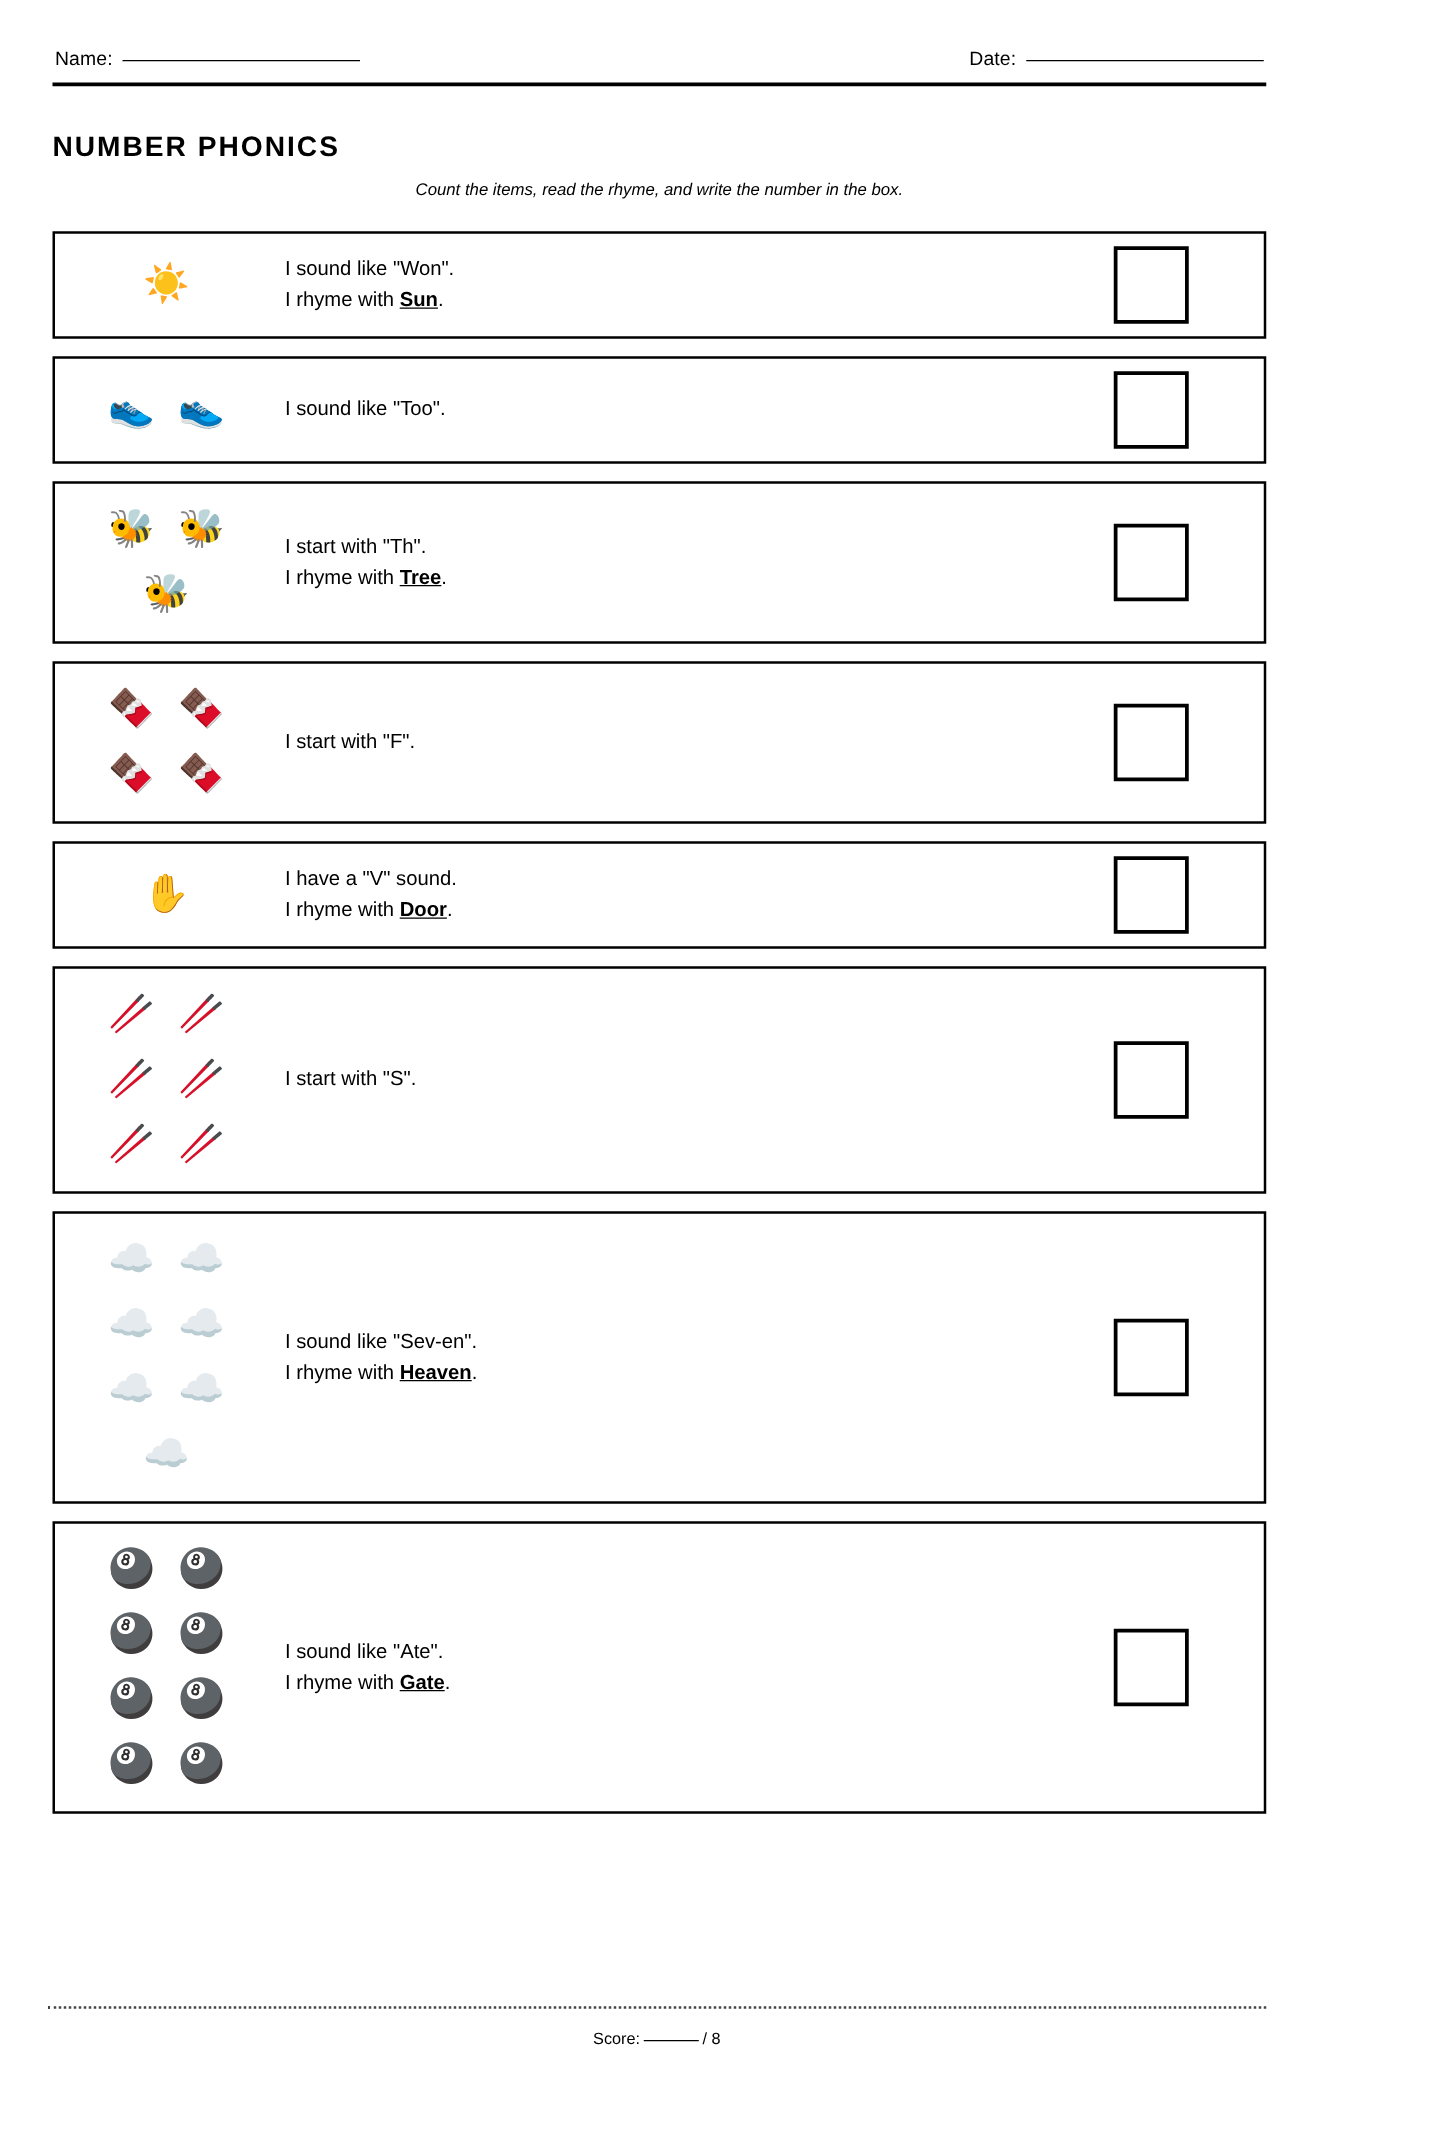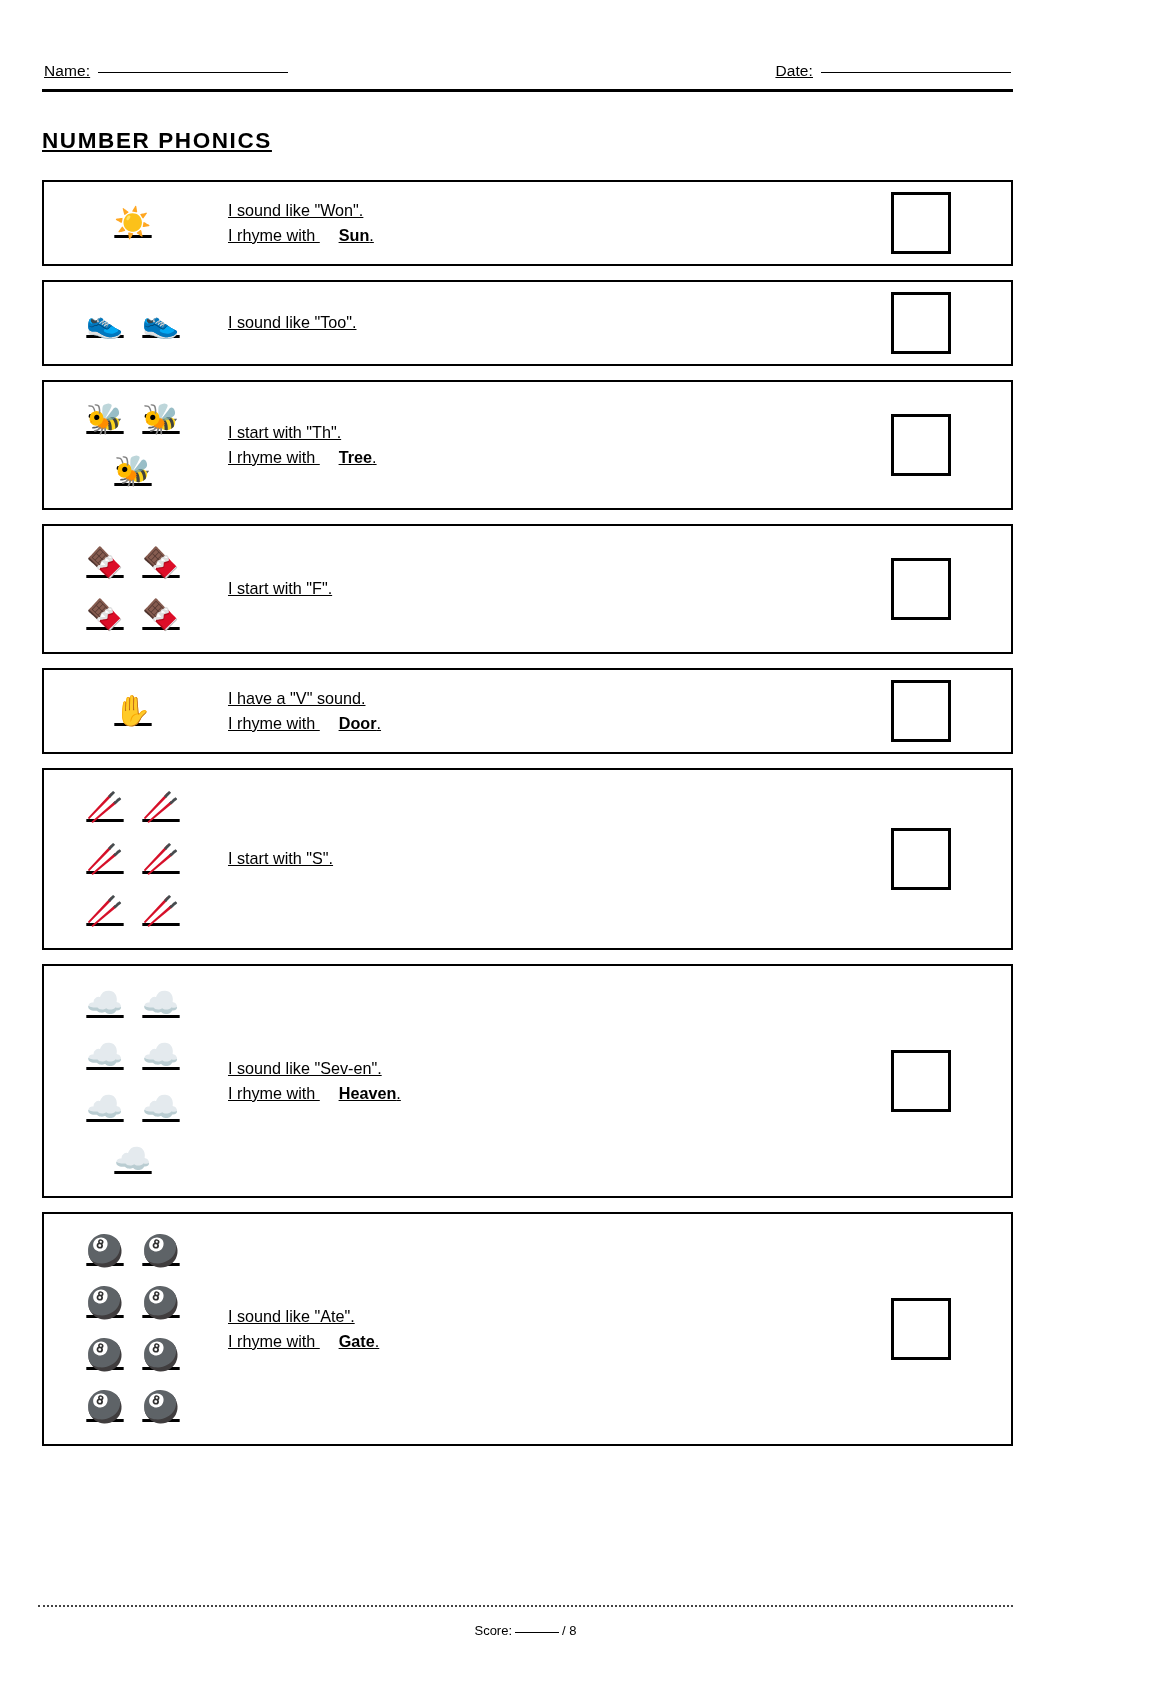--- a/index.html
+++ b/index.html
@@ -13,23 +13,22 @@
     height: 1704px;
     font-family: "Liberation Sans", sans-serif;
     color: #000000;
     position: relative;
     overflow: hidden;
   }
 
   .page {
     width: 1055px;
     height: 1704px;
-    padding: 44px 42px 0 42px;
-    position: relative;
-    text-decoration: underline;
+    padding: 21px 42px 0 42px;
+    position: relative;
   }
 
   
   .header-row {
     display: flex;
     justify-content: space-between;
     align-items: flex-end;
     padding: 0 2px 0 2px;
     height: 36px;
   }
@@ -118,21 +117,20 @@
   .text-cell {
     flex: 1 1 auto;
     padding-left: 6px;
     font-size: 16.2px;
     line-height: 1.55;
   }
   .text-line { white-space: nowrap; }
   .rhyme-word {
     font-weight: bold;
     text-decoration: underline;
-    margin-left: 19px;
   }
   .answer-cell {
     width: 180px;
     flex: 0 0 180px;
     display: flex;
     align-items: center;
     justify-content: center;
   }
   .answer-box {
     width: 60px;
@@ -178,20 +176,21 @@
       <span class="field-rule"></span>
     </div>
     <div class="field">
       <span class="field-label">Date:</span>
       <span class="field-rule"></span>
     </div>
   </div>
   <div class="header-underline"></div>
 
   <div class="title">NUMBER PHONICS</div>
+  <div class="subtitle">Count the items, read the rhyme, and write the number in the box.</div>
 
   <div class="questions">
       <div class="question-row">
         <div class="icon-cell">
           <div class="icon-grid" style="width: 60px;">
             <span class="emoji">☀️</span>
           </div>
         </div>
         <div class="text-cell">
           <div class="text-line">I sound like "Won".</div>

